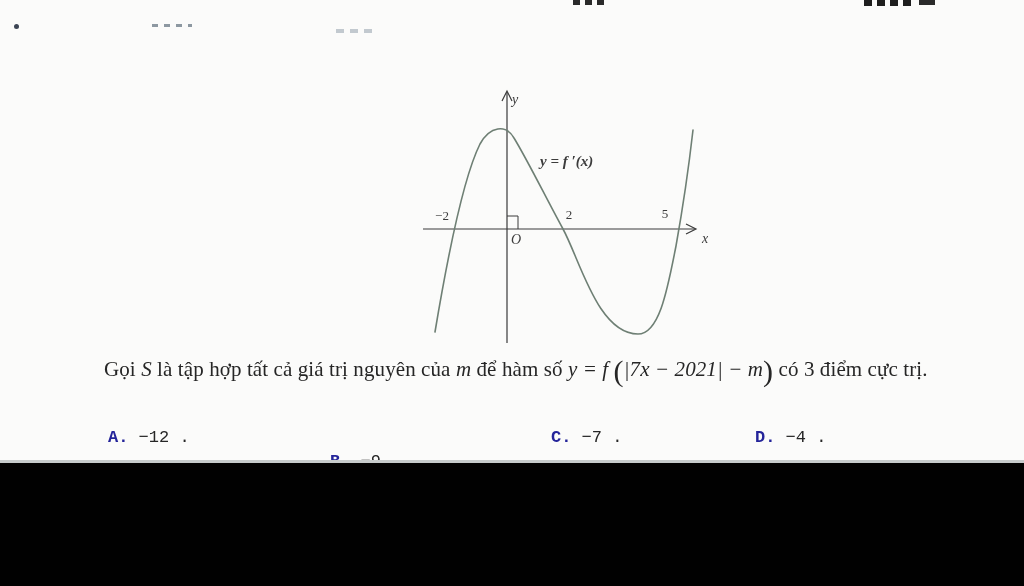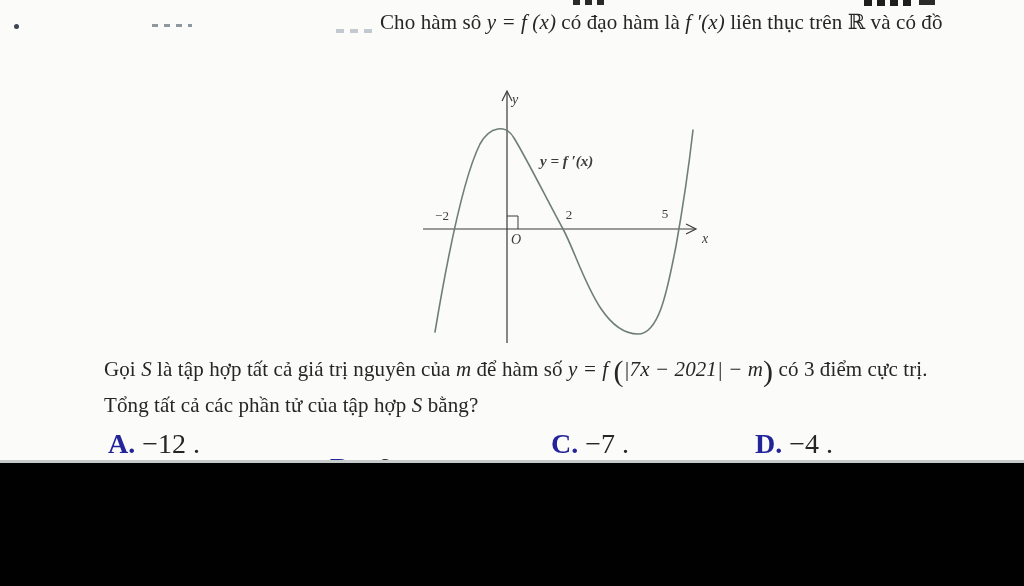--- a/index.html
+++ b/index.html
@@ -37,21 +37,21 @@
   .line3 { left: 104px; top: 357px; }
   .line4 { left: 104px; top: 393px; }
   .math { font-style: italic; }
   .bigparen {
     font-size: 30px;
     font-style: normal;
     vertical-align: -5px;
     line-height: 0;
   }
   .options-row { position: absolute; left: 0; top: 428px; width: 1024px; height: 30px; }
-  .option { position: absolute; font-size: 28px; color: #262626; white-space: nowrap; }
+  .option { position: absolute; font-size: 17px; color: #262626; white-space: nowrap; font-family: Liberation Mono, monospace; }
   .option .lbl { font-weight: bold; color: #24249a; }
   .opt-a { left: 108px; } .opt-b { left: 330px; margin-top: 24px; } .opt-c { left: 543px; margin-left: 8px; } .opt-d { left: 755px; }
   .graph-svg { position: absolute; left: 418px; top: 86px; }
   .graph-svg text { fill: #3c3c3c; }
   .gtick { font-size: 13px; font-family: "Liberation Serif", "DejaVu Serif", serif; }
   .gitalic { font-style: italic; font-size: 14px; font-family: "Liberation Serif", "DejaVu Serif", serif; }
   .glabel { font-style: italic; font-weight: bold; font-size: 15px; fill: #4a4a4a; font-family: "Liberation Serif", "DejaVu Serif", serif; }
   
   .artifact { position: absolute; }
   .a-dot { left: 14px; top: 24px; width: 5px; height: 5px; background: #3d4554; border-radius: 50%; }
@@ -71,23 +71,20 @@
 <div class="stage">
   <div class="paper">
 
     <div class="artifact a-dot"></div>
     <div class="artifact a-dashes"></div>
     <div class="artifact a-smudge"></div>
     <div class="artifact a-topcut1"></div>
     <div class="artifact a-topcut2"></div>
     <div class="artifact a-topcut3"></div>
 
-    <div class="line line1">
-      <span>Cho hàm sô </span><span class="math">y = f (x)</span><span> có đạo hàm là </span><span class="math">f ′(x)</span><span> liên thục trên </span><span>ℝ</span><span> và có đồ</span>
-    </div>
 
 
     <svg class="graph-svg" width="300" height="262" viewBox="0 0 300 262">
 
       <line x1="89" y1="6" x2="89" y2="257" stroke="#3a3a3a" stroke-width="1.2"></line>
       <polyline points="84,15 89,5 94,15" fill="none" stroke="#3a3a3a" stroke-width="1.2"></polyline>
 
       <line x1="5" y1="143" x2="277" y2="143" stroke="#3a3a3a" stroke-width="1.2"></line>
       <polyline points="268,138 278,143 268,148" fill="none" stroke="#3a3a3a" stroke-width="1.2"></polyline>
 
@@ -101,23 +98,20 @@
       <text class="gtick" x="24" y="134" text-anchor="middle">−2</text>
       <text class="gtick" x="151" y="133" text-anchor="middle">2</text>
       <text class="gtick" x="247" y="132" text-anchor="middle">5</text>
       <text class="glabel" x="122" y="80">y = f ′(x)</text>
     </svg>
 
     <div class="line line3">
       <span>Gọi </span><span class="math">S</span><span> là tập hợp tất cả giá trị nguyên của </span><span class="math">m</span><span> để hàm số </span><span class="math">y = f </span><span class="bigparen">(</span><span class="math">|7x − 2021|</span><span class="math"> − m</span><span class="bigparen">)</span><span> có 3 điểm cực trị.</span>
     </div>
 
-    <div class="line line4">
-      <span>Tổng tất cả các phần tử của tập hợp </span><span class="math">S</span><span> bằng?</span>
-    </div>
 
     <div class="options-row">
       <span class="option opt-a"><span class="lbl">A.</span> <span>−12 .</span></span>
       <span class="option opt-b"><span class="lbl">B.</span> <span>−9 .</span></span>
       <span class="option opt-c"><span class="lbl">C.</span> <span>−7 .</span></span>
       <span class="option opt-d"><span class="lbl">D.</span> <span>−4 .</span></span>
     </div>
 
   </div>
 

